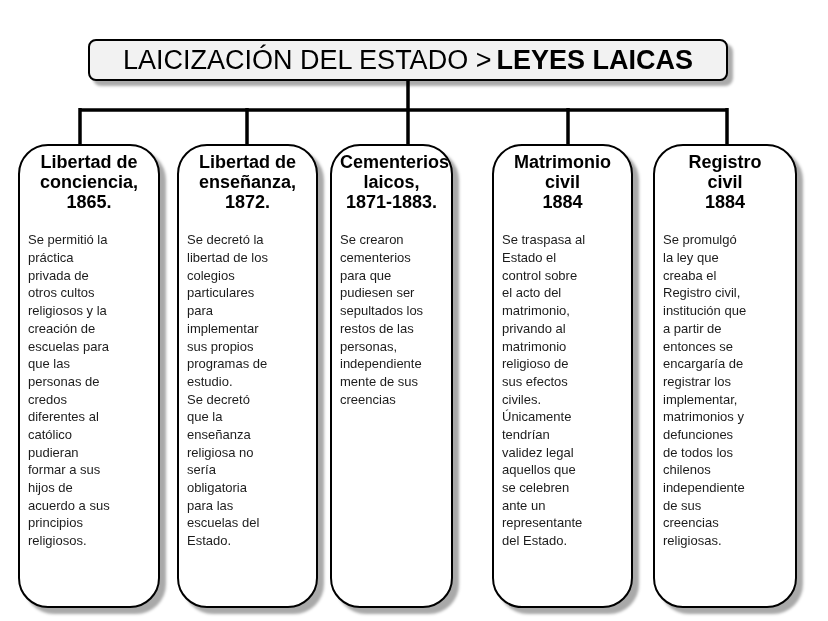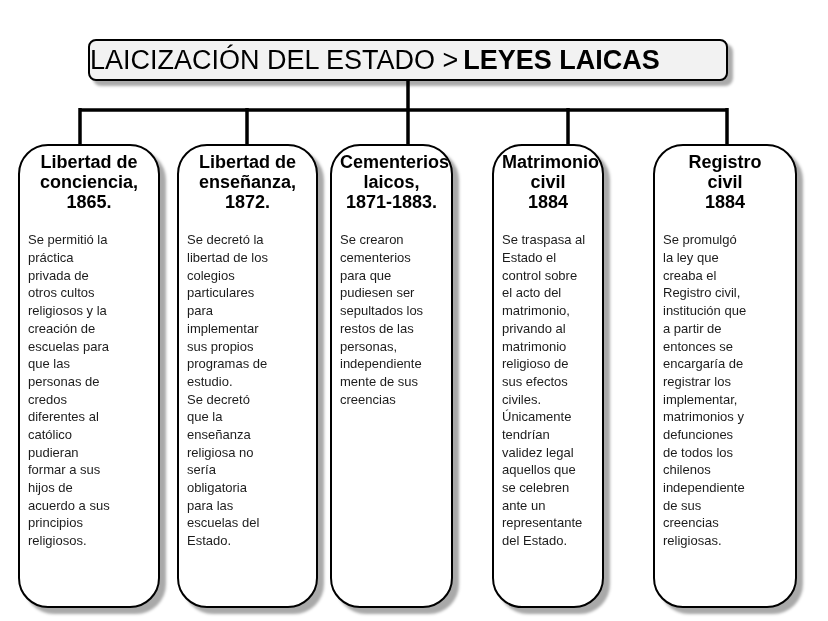--- a/index.html
+++ b/index.html
@@ -11,21 +11,21 @@
     overflow:hidden;
   }
   
   .title-box{
     position:absolute;
     left:88px;top:39px;width:640px;height:42px;
     background:#f2f2f2;
     border:2px solid #000;
     border-radius:8px;
     box-shadow:5px 5px 3px #ababab;
-    display:flex;align-items:center;justify-content:flex-start;
+    display:flex;align-items:center;justify-content:center;
     font-size:27px;
     color:#000;
     white-space:nowrap;
     box-sizing:border-box;
   }
   .title-box .t-regular{font-weight:400;}
   .title-box .t-bold{font-weight:700;margin-left:5px;}
   
   .connectors{position:absolute;left:0;top:0;width:828px;height:621px;pointer-events:none;}
   
@@ -136,21 +136,21 @@
 para que
 pudiesen ser
 sepultados los
 restos de las
 personas,
 independiente
 mente de sus
 creencias</p>
   </div>
 
-  <div class="node" style="left:492px;width:112px">
+  <div class="node" style="left:492px;width:141px">
     <h2>Matrimonio
 civil
 1884</h2>
     <p>Se traspasa al
 Estado el
 control sobre
 el acto del
 matrimonio,
 privando al
 matrimonio

